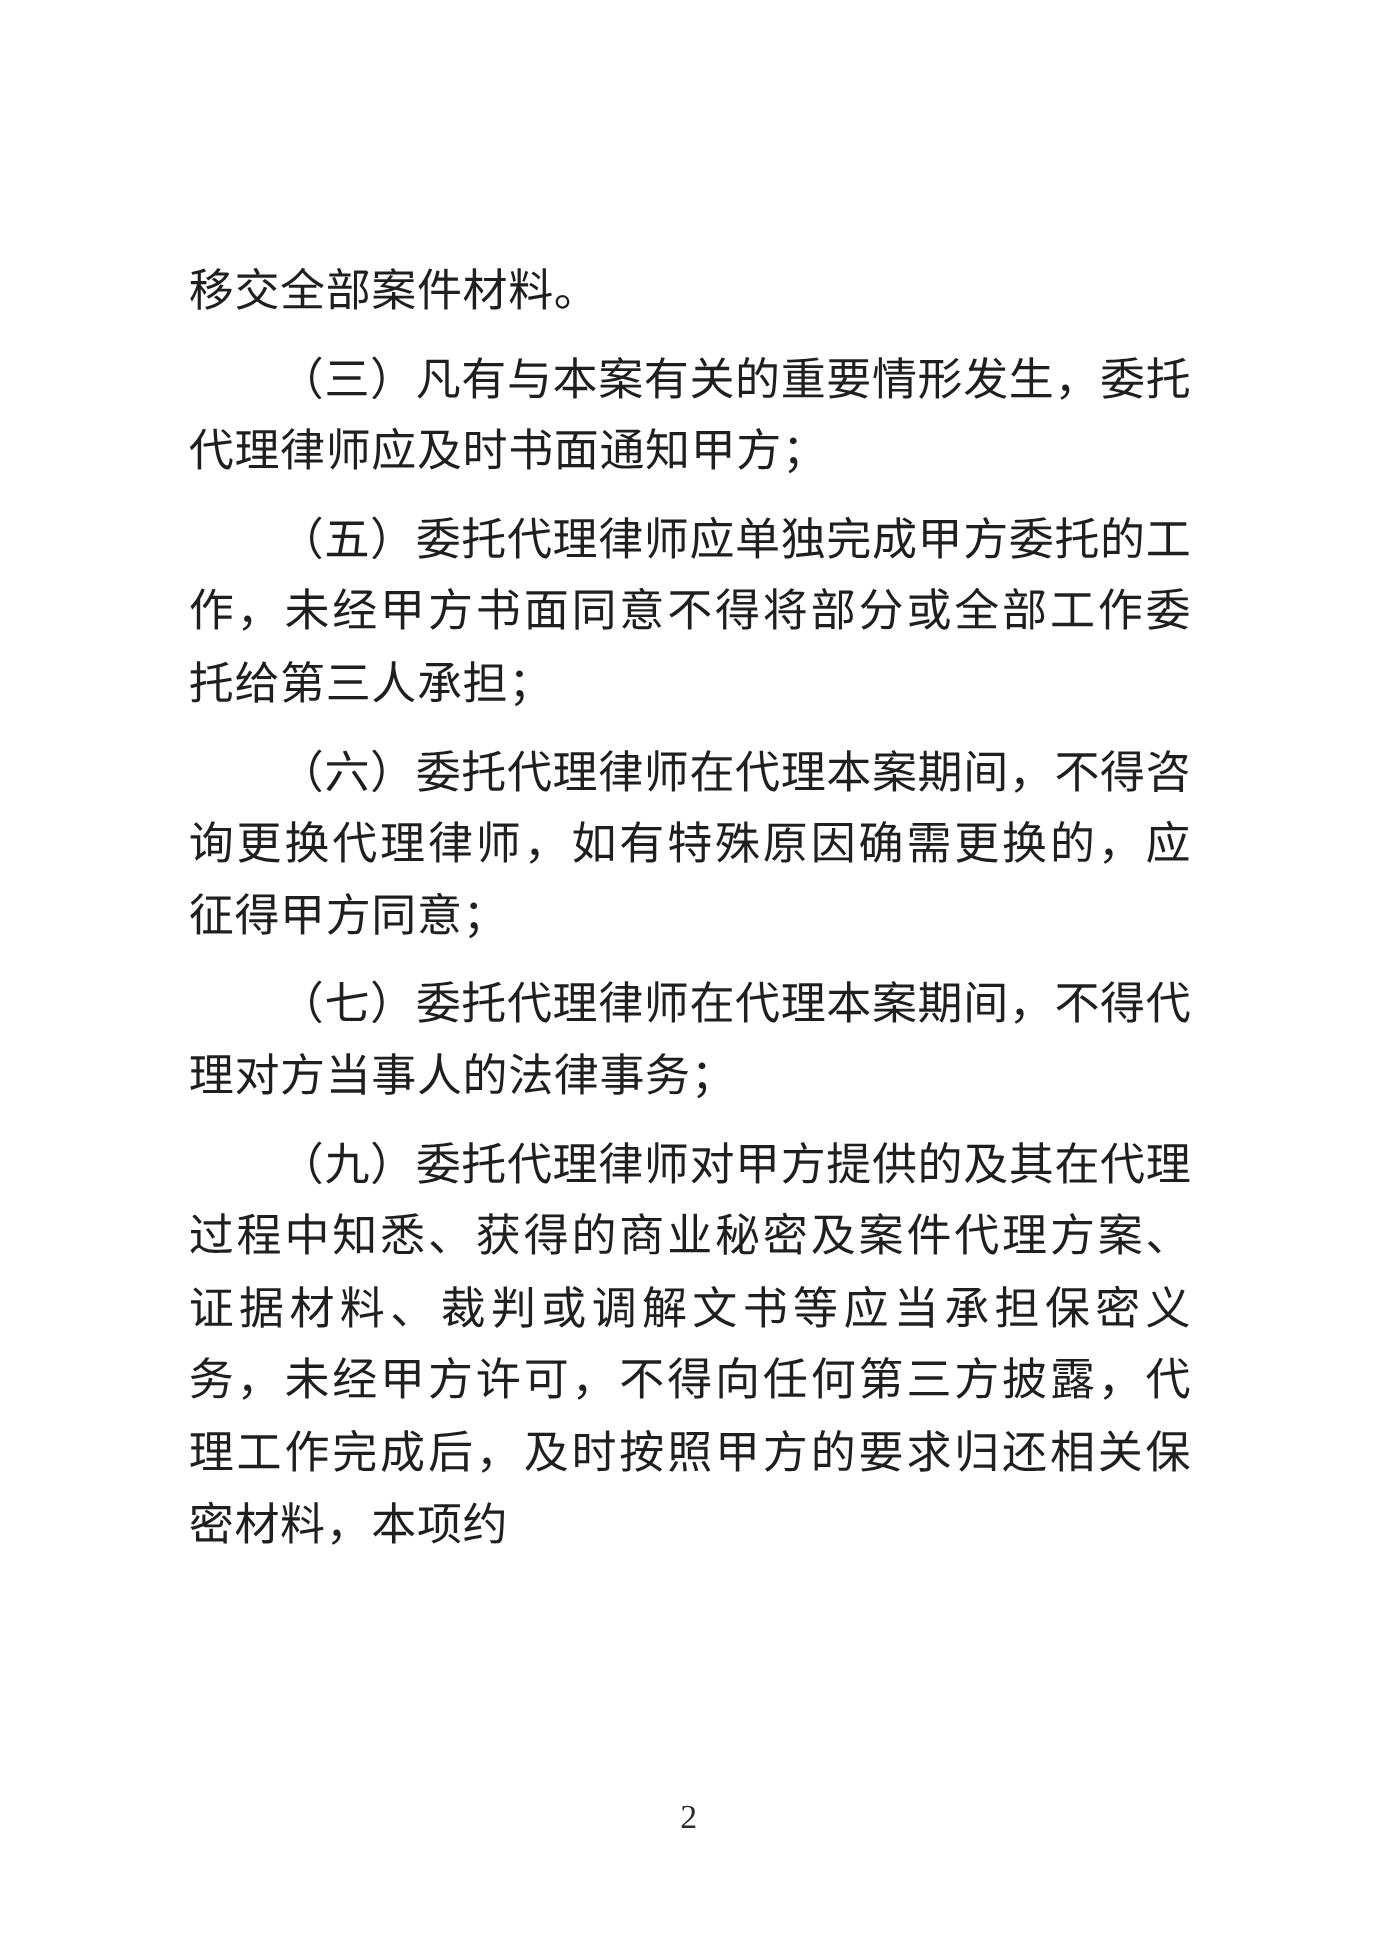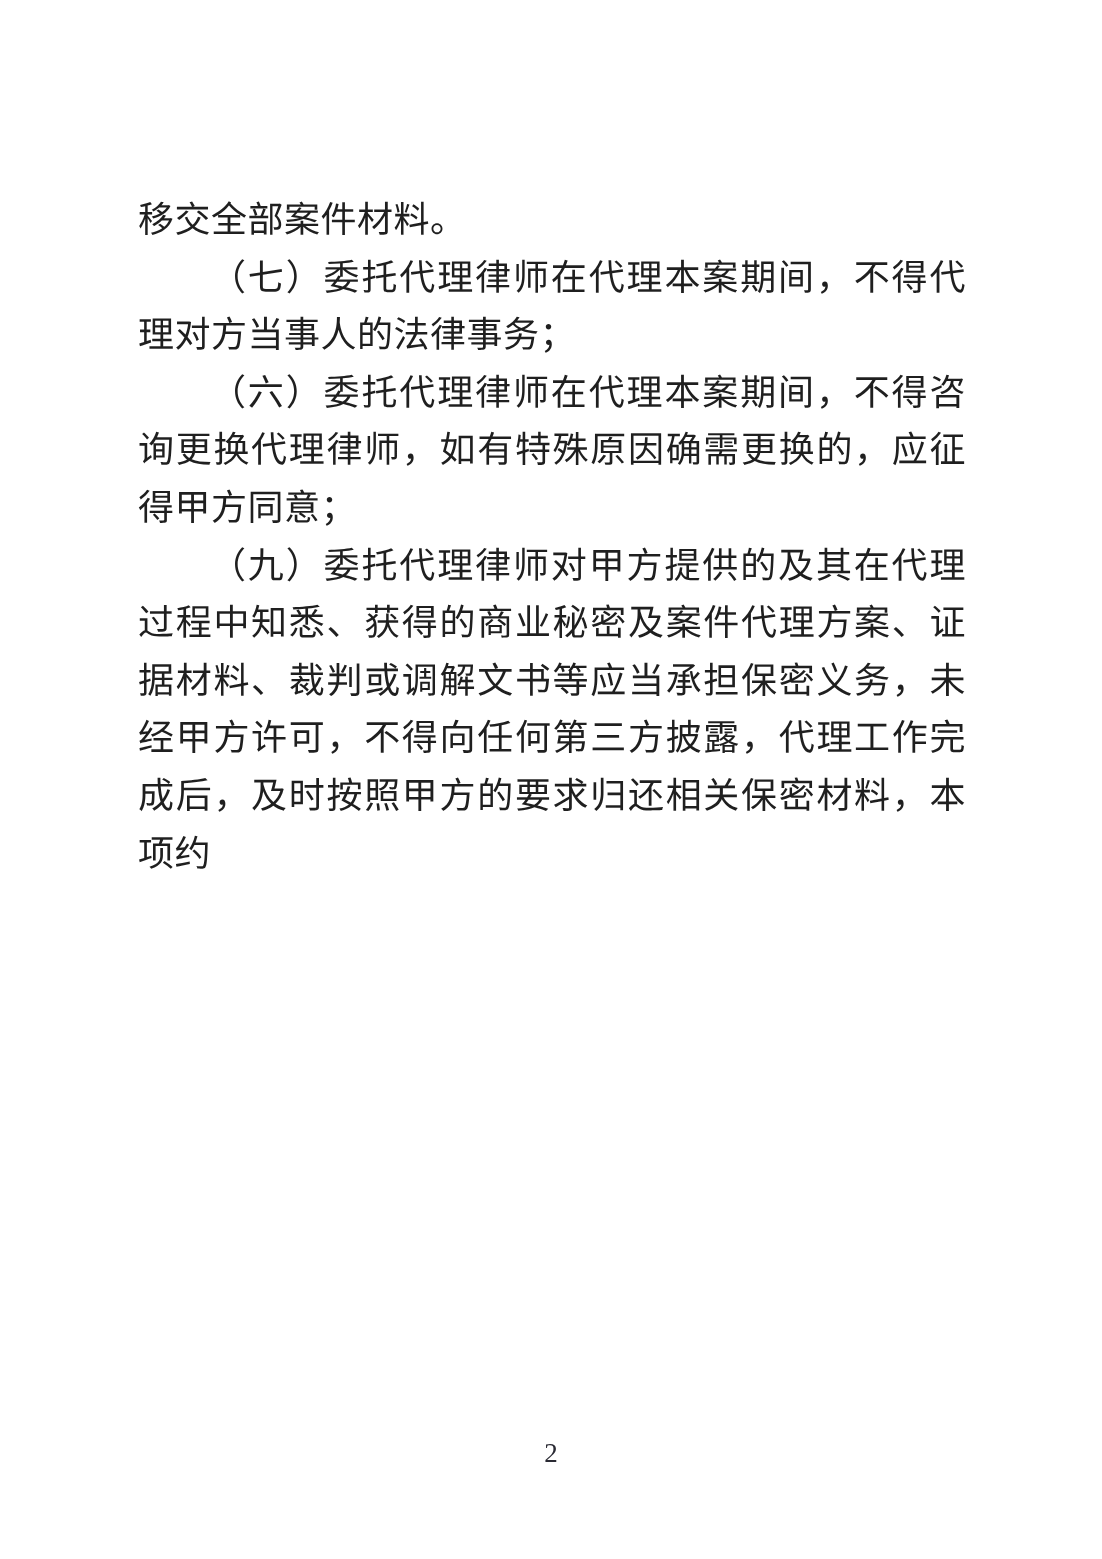--- a/index.html
+++ b/index.html
@@ -25,21 +25,21 @@
     top: 192px;
     width: 828px;
     font-size: 36px;
     line-height: 57.6px;
     color: #1f1f1f;
     text-align: justify;
     text-justify: inter-ideograph;
     letter-spacing: 0.5px;
   }
   .body-text p {
-    margin: 0;
+    margin: 13px;
     padding: 0;
   }
   .body-text p.indent {
     text-indent: 2em;
   }
   .body-text span.u {
     text-decoration: underline;
     text-underline-offset: 7px;
     text-decoration-thickness: 2px;
   }
@@ -53,18 +53,20 @@
     color: #2a2a33;
     font-family: "Liberation Serif", "DejaVu Serif", serif;
   }
 </style>
 </head>
 <body>
 
 <div class="page">
   <div class="body-text" id="paragraphs">
       <p><span>移交全部案件材料。</span></p>
+      <p class="indent"><span>（三）凡有与本案有关的重要情形发生，委托代理律师应及时书面通知甲方；</span></p>
+      <p class="indent"><span>（五）委托代理律师应单独完成甲方委托的工作，未经甲方书面同意不得将部分或全部工作委托给第三人承担；</span></p>
+      <p class="indent"><span>（六）委托代理律师在代理本案期间，不得咨询更换代理律师，如有特殊原因确需更换的，应征得甲方同意；</span></p>
       <p class="indent"><span>（七）委托代理律师在代理本案期间，不得代理对方当事人的法律事务；</span></p>
-      <p class="indent"><span>（六）委托代理律师在代理本案期间，不得咨询更换代理律师，如有特殊原因确需更换的，应征得甲方同意；</span></p>
       <p class="indent"><span>（九）委托代理律师对甲方提供的及其在代理过程中知悉、获得的商业秘密及案件代理方案、证据材料、裁判或调解文书等应当承担保密义务，未经甲方许可，不得向任何第三方披露，代理工作完成后，及时按照甲方的要求归还相关保密材料，本项约</span></p>
     </div>
   <div class="page-number">2</div>
 </div>
 
 </body></html>

